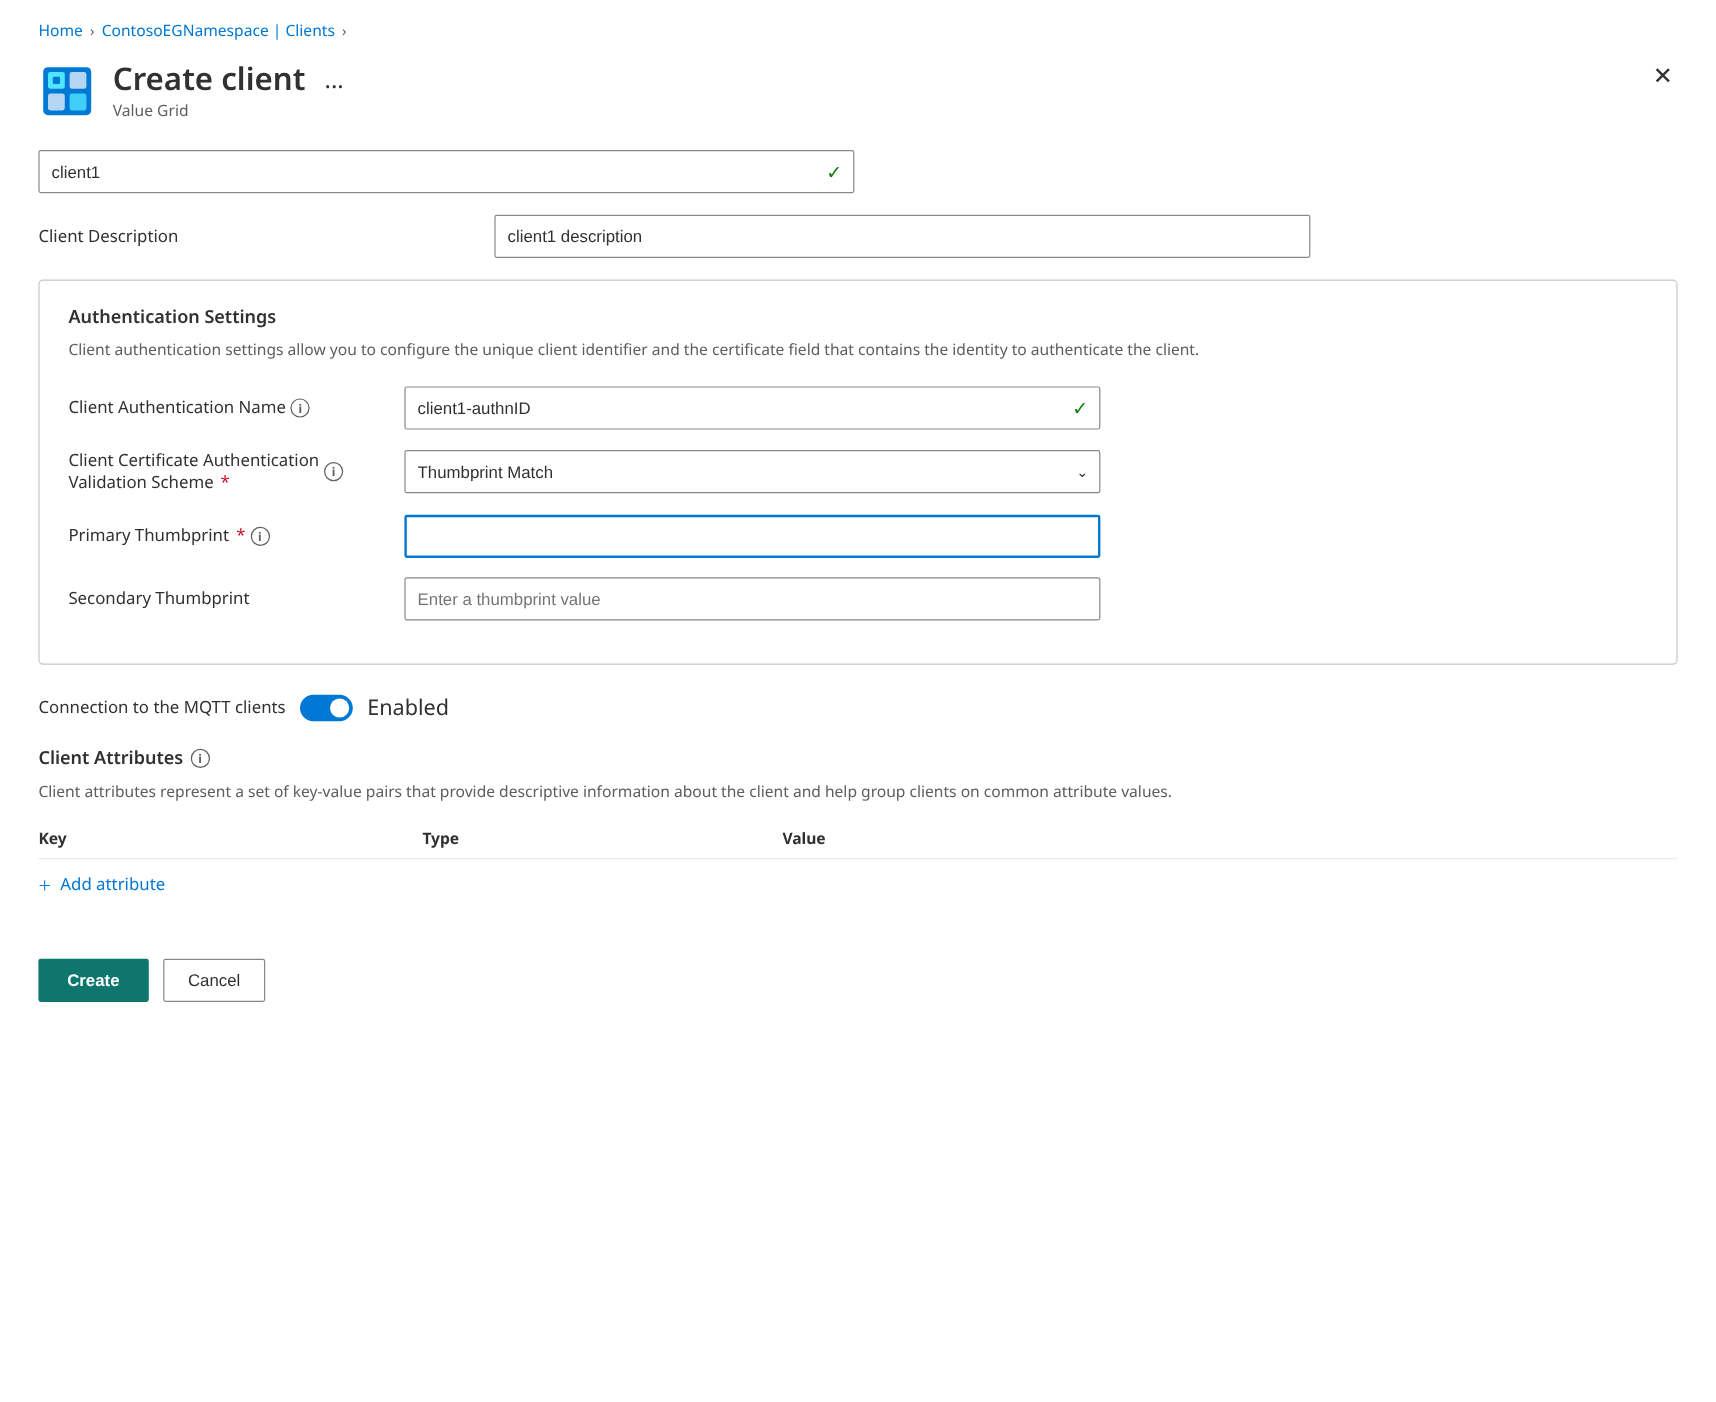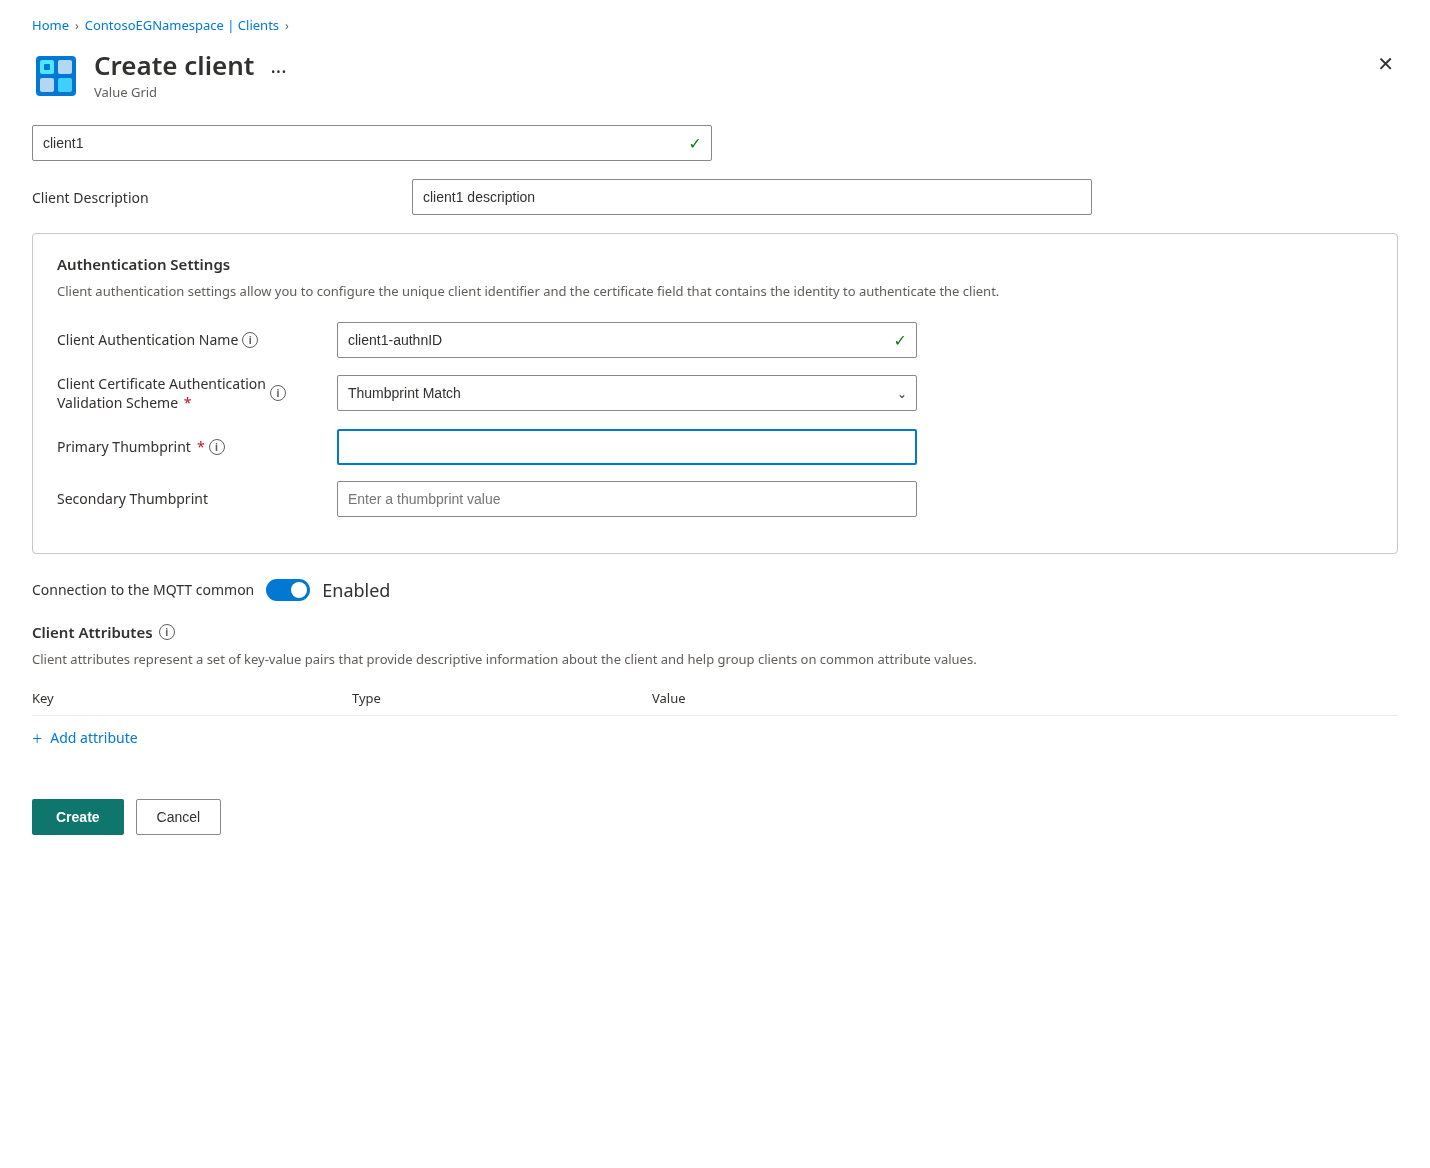--- a/index.html
+++ b/index.html
@@ -249,21 +249,21 @@
     }
     .table-header {
       display: flex;
       gap: 0;
       margin-bottom: 8px;
       border-bottom: 1px solid #edebe9;
       padding-bottom: 8px;
     }
     .table-col {
       font-size: 13px;
-      font-weight: 400;
+      font-weight: 700;
       color: #323130;
     }
     .col-key { width: 320px; }
     .col-type { width: 300px; }
     .col-value { flex: 1; }
     .add-attribute {
       display: flex;
       align-items: center;
       gap: 8px;
       color: #0078d4;
@@ -403,21 +403,21 @@
 
     <div class="auth-form-row">
       <div class="auth-form-label">Secondary Thumbprint</div>
       <div class="auth-form-control">
         <input type="text" class="input-field" placeholder="Enter a thumbprint value" style="">
       </div>
     </div>
   </div>
 
   <div class="toggle-row">
-    <span class="toggle-label">Connection to the MQTT common</span>
+    <span class="toggle-label">Connection to the MQTT clients</span>
     <div class="toggle">
       <div class="toggle-track"></div>
       <div class="toggle-thumb"></div>
     </div>
     <span class="toggle-status">Enabled</span>
   </div>
 
   <div>
     <div class="section-title">
       <span>Client Attributes</span>

